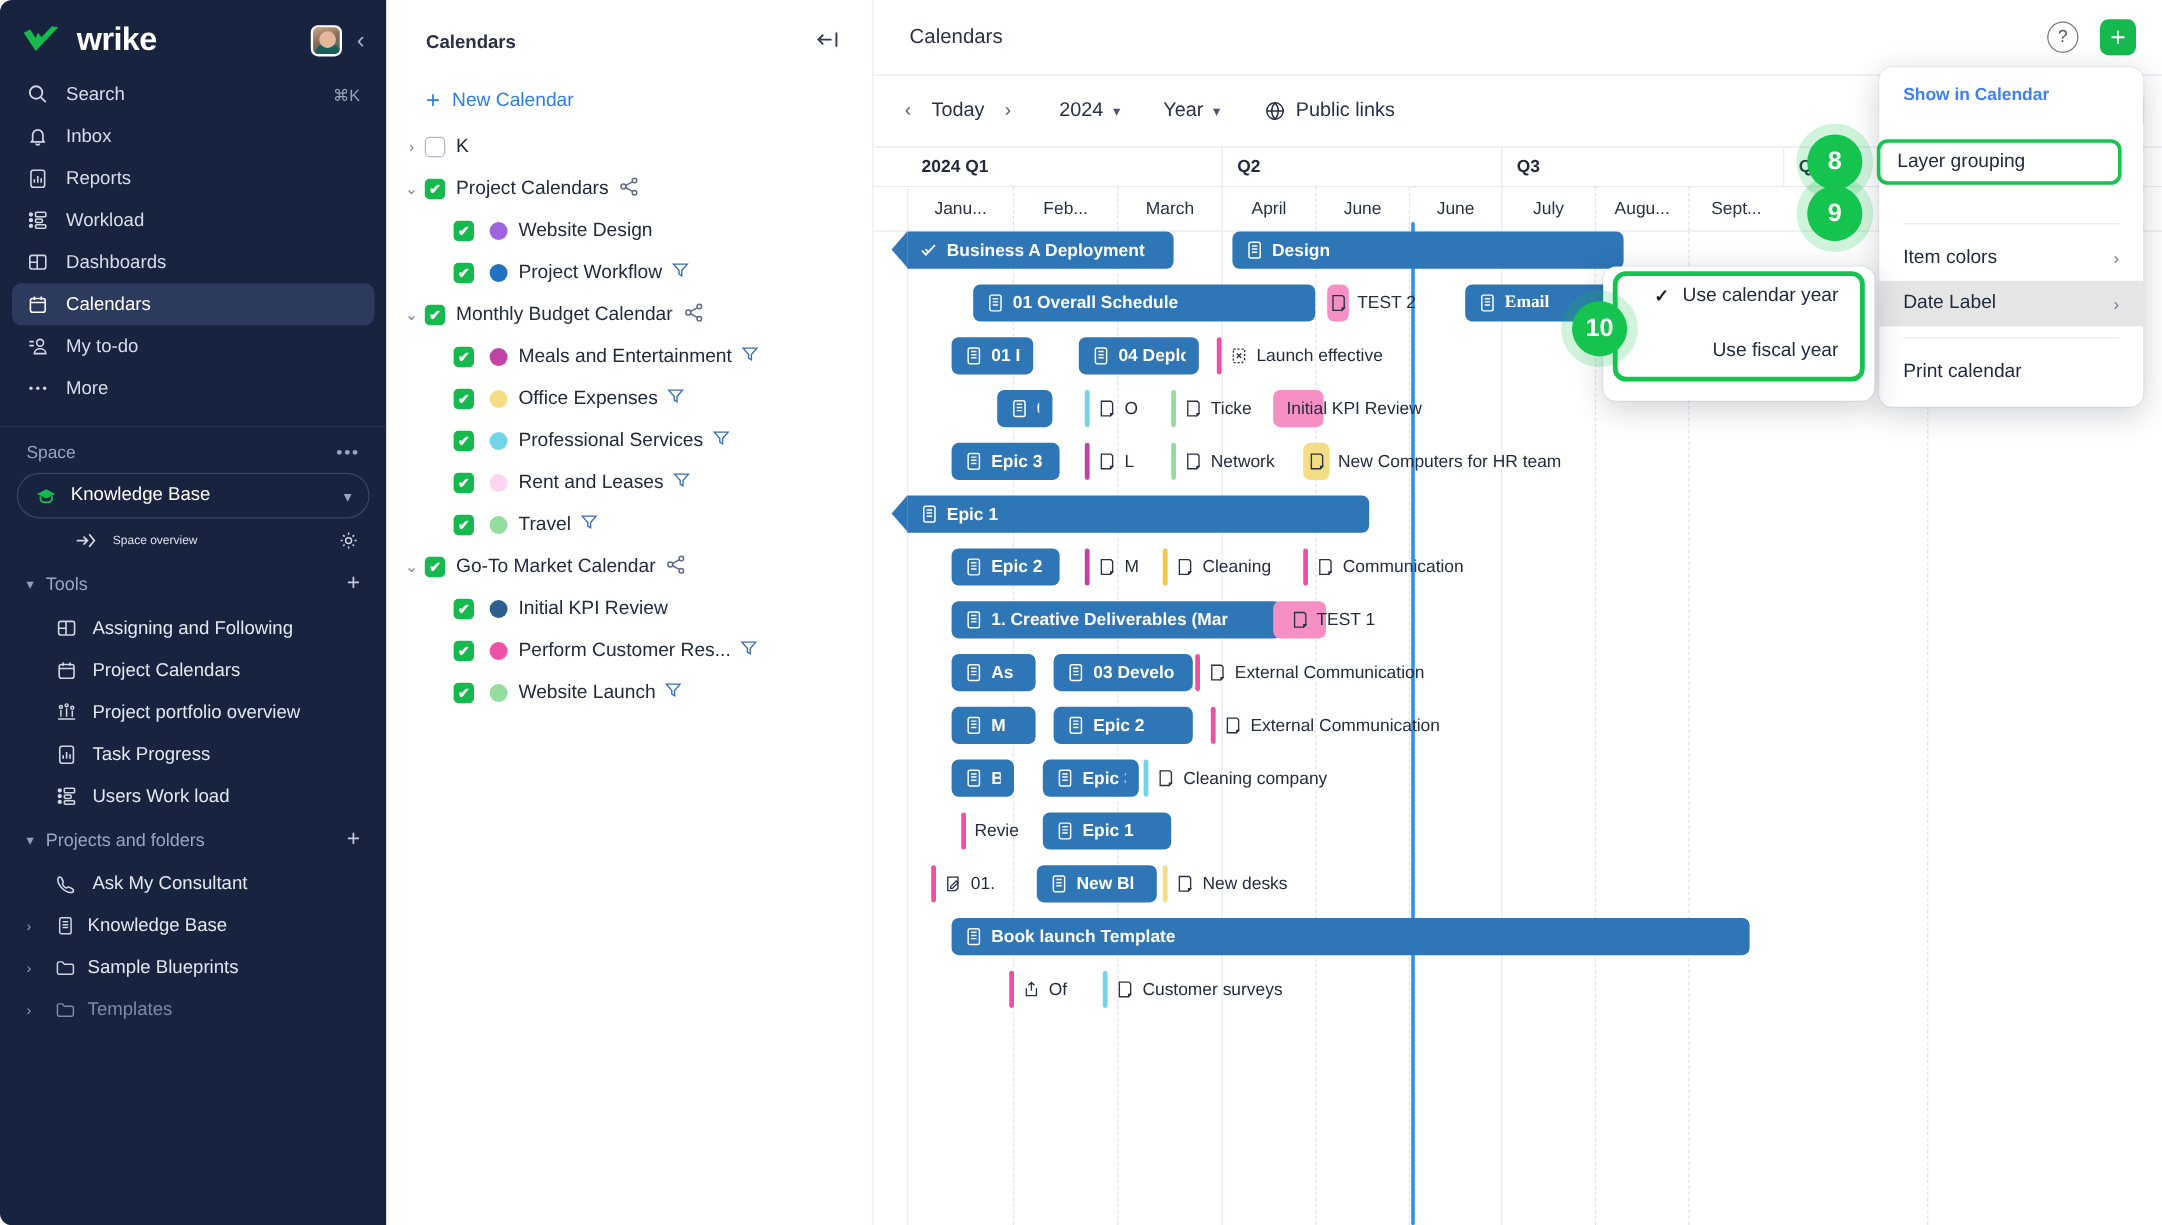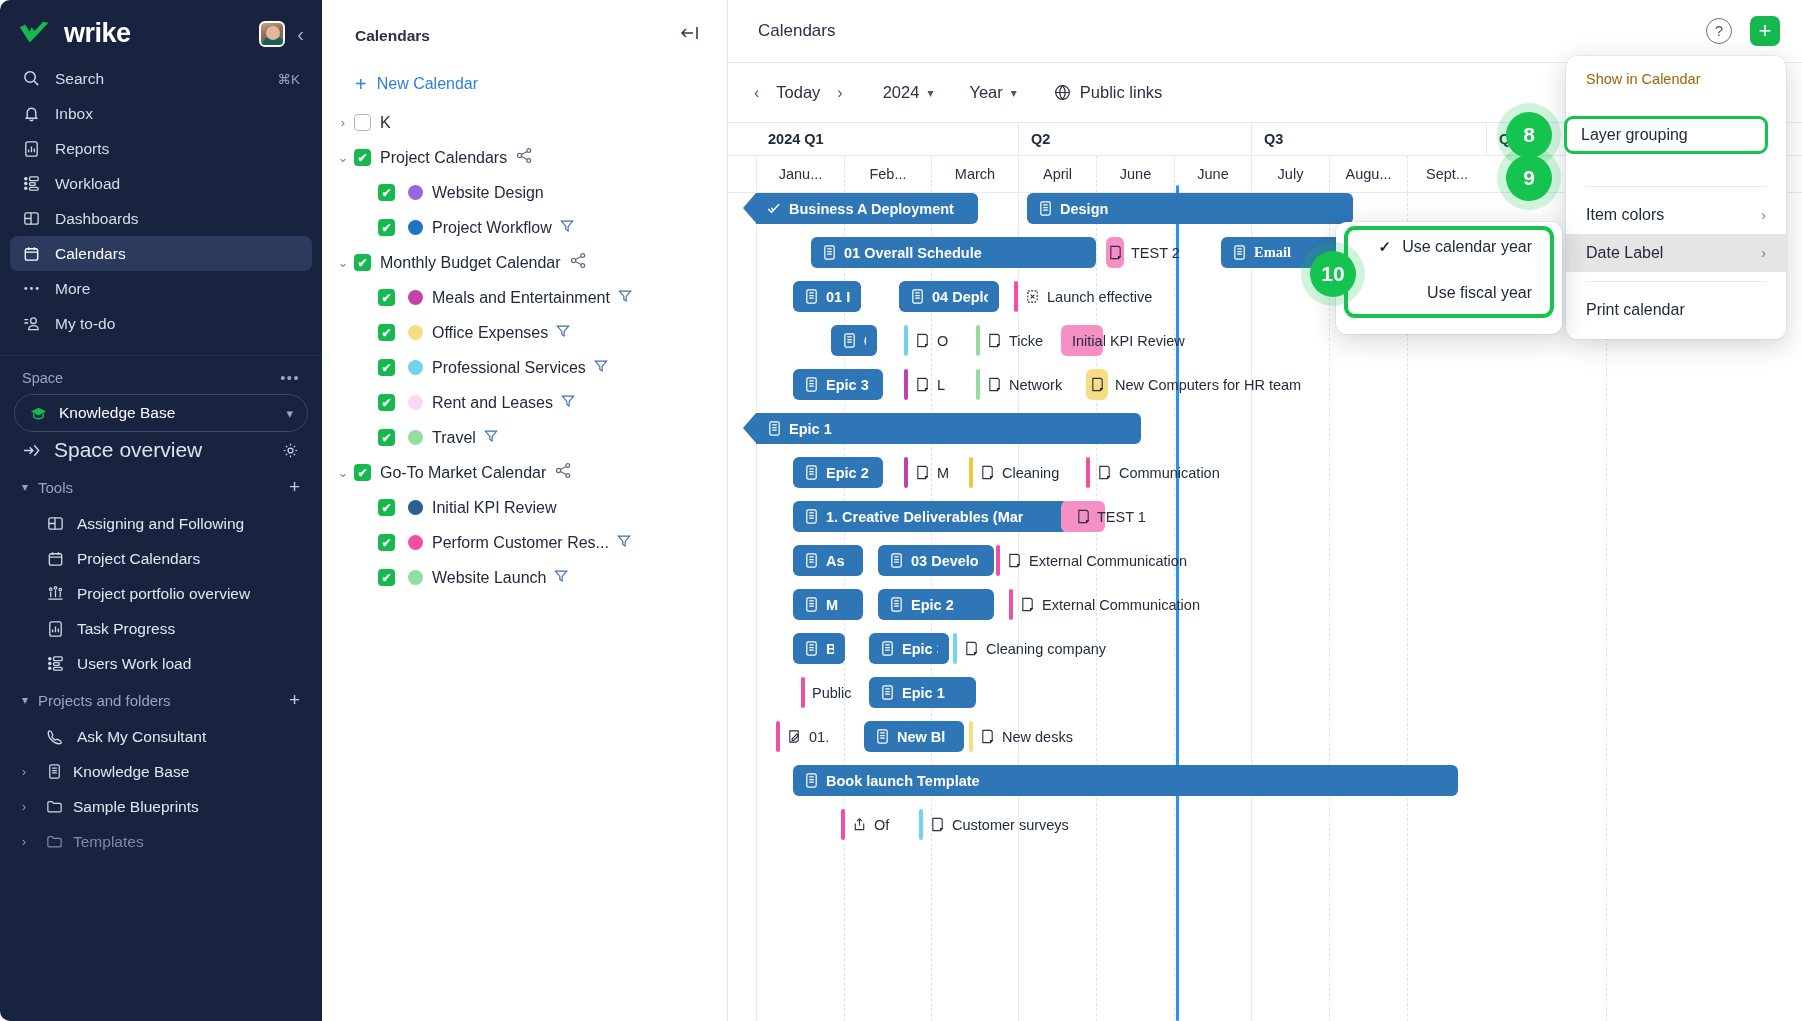--- a/index.html
+++ b/index.html
@@ -68,21 +68,21 @@
   .space-pill {
     margin: 2px 14px 0 14px; height: 38px; border-radius: 20px;
     border: 1px solid #3a4straight; border: 1px solid #39456a;
     display: flex; align-items: center; gap: 11px; padding: 0 14px;
     font-size: 15.5px; color: #fff; cursor: pointer;
   }
   .space-pill .cap { width:19px; height:19px; }
   .space-pill .chev { margin-left:auto; color:#9aa5bd; font-size: 13px;}
   .sb-row {
     display:flex; align-items:center; gap:13px; padding: 0 22px;
-    height: 36px; font-size: 21px; color:#dde2ec; cursor:pointer;
+    height: 36px; font-size: 10px; color:#dde2ec; cursor:pointer;margin-left:40px;
   }
   .sb-row .gear { margin-left:auto; }
   .group-hdr {
     display:flex; align-items:center; gap:10px; padding: 0 22px;
     height: 38px; font-size: 15px; color:#9aa5bd; cursor:pointer;
   }
   .group-hdr .plus { margin-left:auto; font-size:19px; color:#c3cbdb; }
   .sub-row {
     display:flex; align-items:center; gap:12px;
     padding-left: 46px; height: 35px; font-size: 15.5px; color:#e2e7f0; cursor:pointer;
@@ -193,21 +193,21 @@
   .task .stripe { width:4px; height:31px; border-radius:2px; flex:0 0 4px; }
   .task .tico { width:15px; height:17px; flex:0 0 15px; }
   .task .tico svg { width:15px; height:17px; display:block; }
 
   
   .menu {
     position:absolute; background:#fff; border-radius:11px;
     box-shadow: 0 6px 26px rgba(20,30,55,.20), 0 0 0 1px rgba(20,30,55,.05);
     padding: 13px 0 10px 0;
   }
-  .menu-hdr { font-size:14.5px; font-weight:400; color:#a16207; padding: 2px 20px 10px 20px; }
+  .menu-hdr { font-size:14.5px; font-weight:700; color:#3b82f6; padding: 2px 20px 10px 20px; }
   .menu-item {
     height:38px; display:flex; align-items:center; padding: 0 20px;
     font-size:16px; color:#222a3d; cursor:pointer; position:relative;
   }
   .menu-item.highlight { background:#e5e5e5; }
   .menu-item .sub-arrow { margin-left:auto; color:#6f7competence; color:#6f788d; font-size:14px; }
   .menu-sep { height:1px; background:#e4e8ef; margin: 9px 20px; }
 
   .hl-box {
     position:absolute; border:3.5px solid #15c44f; border-radius:9px;
@@ -306,37 +306,37 @@
         <span class="ico">
             <svg viewBox="0 0 20 20" fill="none" stroke="#ffffff" stroke-width="1.4">
               <rect x="3.5" y="5" width="13" height="12" rx="2"></rect>
               <path d="M3.5 8.5h13M7 3.3v3M13 3.3v3"></path>
             </svg>
           </span>
         <span class="lbl">Calendars</span>
       </div>
       <div class="nav-item">
         <span class="ico">
+            <svg viewBox="0 0 20 20" fill="none" stroke="#cfd6e4" stroke-width="1.4">
+              <path d="M2.5 6h4M2.5 9.5h4"></path>
+              <circle cx="12" cy="7" r="3"></circle>
+              <path d="M7 16.5c0-2.6 2.2-4.2 5-4.2s5 1.6 5 4.2z"></path>
+            </svg>
+          </span>
+        <span class="lbl">My to-do</span>
+      </div>
+      <div class="nav-item">
+        <span class="ico">
             <svg viewBox="0 0 20 20">
               <circle cx="4" cy="10" r="1.5" fill="#cfd6e4"></circle>
               <circle cx="10" cy="10" r="1.5" fill="#cfd6e4"></circle>
               <circle cx="16" cy="10" r="1.5" fill="#cfd6e4"></circle>
             </svg>
           </span>
         <span class="lbl">More</span>
-      </div>
-      <div class="nav-item">
-        <span class="ico">
-            <svg viewBox="0 0 20 20" fill="none" stroke="#cfd6e4" stroke-width="1.4">
-              <path d="M2.5 6h4M2.5 9.5h4"></path>
-              <circle cx="12" cy="7" r="3"></circle>
-              <path d="M7 16.5c0-2.6 2.2-4.2 5-4.2s5 1.6 5 4.2z"></path>
-            </svg>
-          </span>
-        <span class="lbl">My to-do</span>
       </div>
     </div>
 
     <div class="sb-divider"></div>
 
     <div class="space-hdr">
       <span>Space</span>
       <span class="dots">•••</span>
     </div>
 
@@ -964,21 +964,21 @@
             <span class="tico">
               <svg viewBox="0 0 16 18" fill="none" stroke="#2a3045" stroke-width="1.2">
                 <path d="M3 2.5h8.5L13 4v9.5L11 15.5H3z"></path>
                 <path d="M11.2 13.4h1.6L11.2 15z"></path>
               </svg>
             </span>
             <span>Cleaning company</span>
           </div>
           <div class="task" style="left: 73px; top: 484px;">
             <span class="stripe" style="background: rgb(239, 79, 165);"></span>
-            <span>Public</span>
+            <span>Revie</span>
           </div>
           <div class="bar" style="left: 141px; width: 107px; top: 484px;">
             <span class="bico">
               <svg viewBox="0 0 16 18" fill="none" stroke="#ffffff" stroke-width="1.3">
                 <rect x="3" y="2" width="10" height="14" rx="1.6"></rect>
                 <path d="M5.6 5.2h4.8M5.6 8h4.8M5.6 10.8h4.8"></path>
               </svg>
             </span>
             <span style="overflow: hidden;">Epic 1</span>
           </div>

